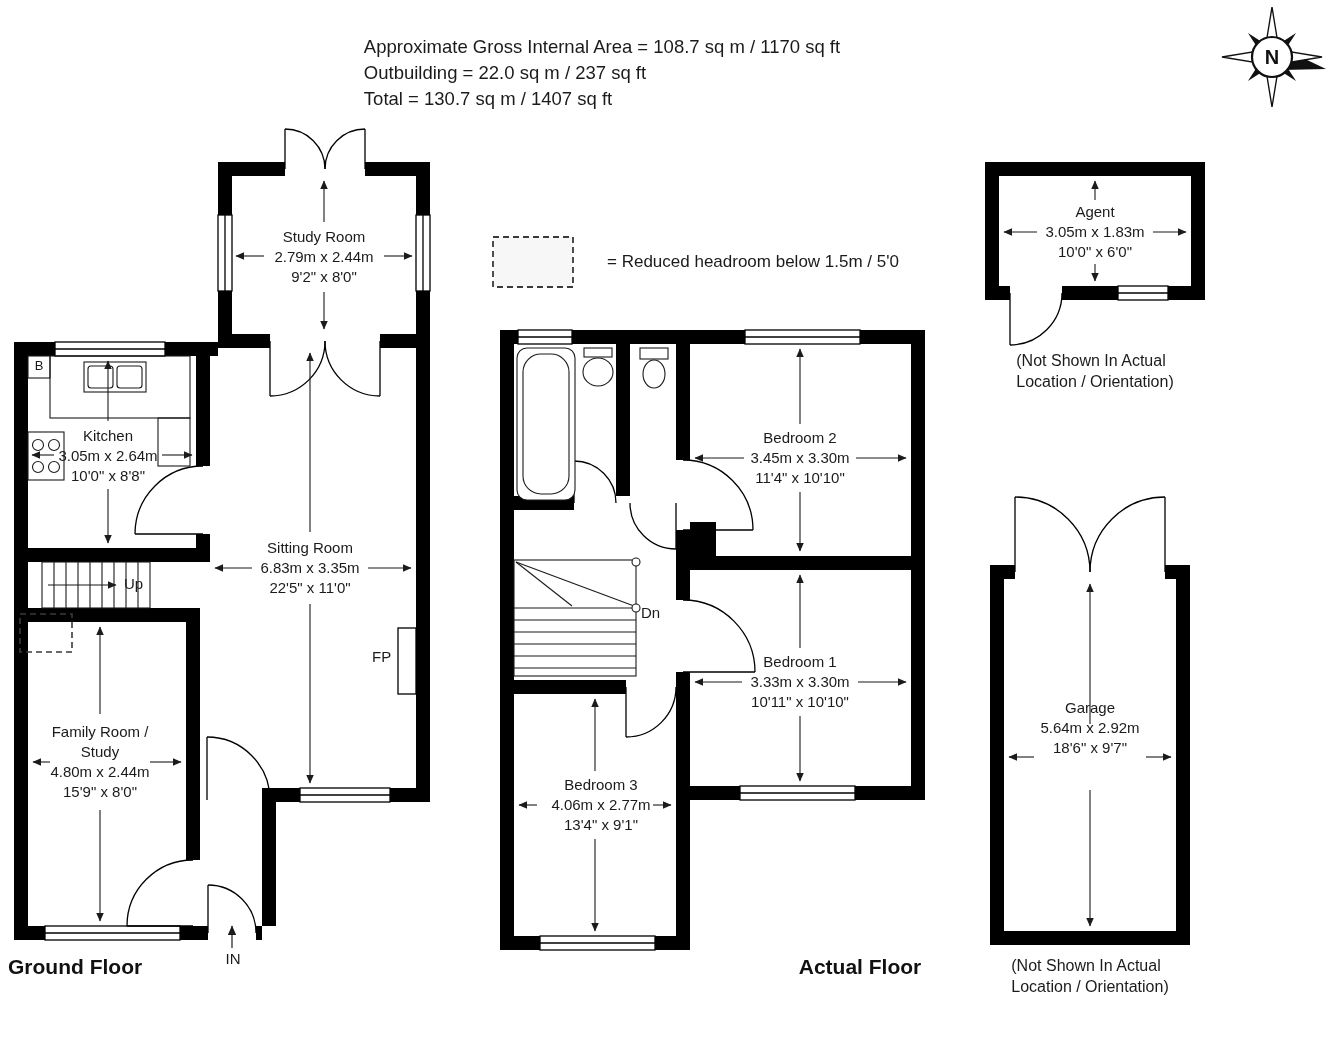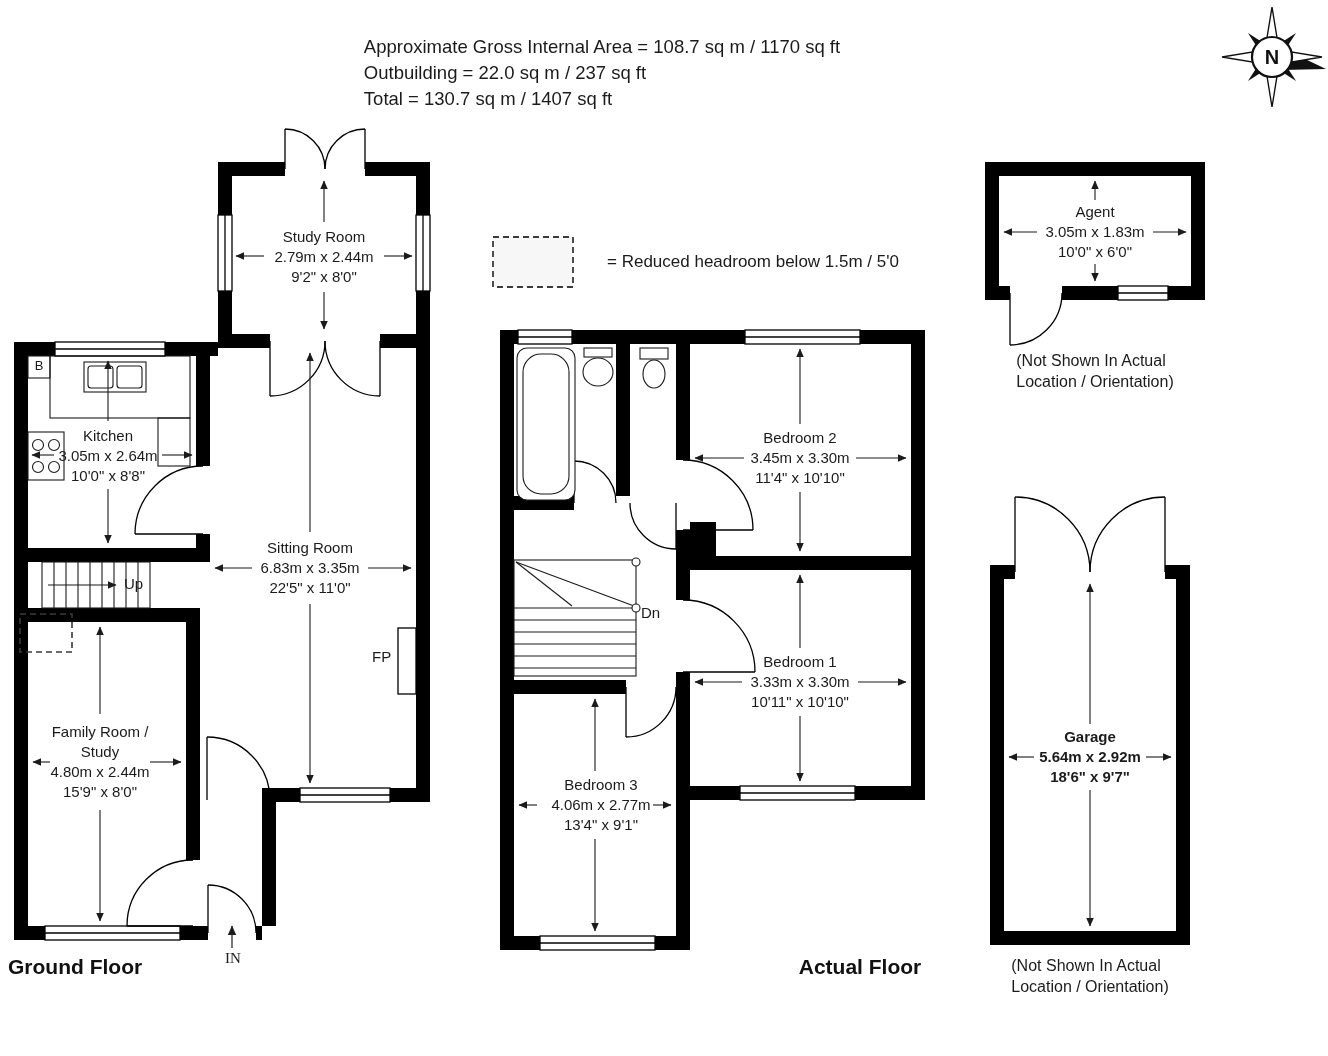--- a/index.html
+++ b/index.html
@@ -374,30 +374,30 @@
   <div>4.06m x 2.77m</div>
   <div>13'4" x 9'1"</div>
 </div>
 
 <div class="rl" style="left:1095px;top:202px;">
   <div>Agent</div>
   <div>3.05m x 1.83m</div>
   <div>10'0" x 6'0"</div>
 </div>
 
-<div class="rl" style="left:1090px;top:727px;font-weight:bold;">
+<div class="rl" style="left:1090px;top:698px;">
   <div>Garage</div>
   <div>5.64m x 2.92m</div>
   <div>18'6" x 9'7"</div>
 </div>
 
 <div class="sl" style="left:124px;top:575px;text-align:right;">Up</div>
 <div class="sl" style="left:641px;top:604px;">Dn</div>
 <div class="sl" style="left:372px;top:648px;">FP</div>
-<div class="sl ctr" style="left:233px;top:950px;font-family:Liberation Serif, serif;">IN</div>
+<div class="sl ctr" style="left:233px;top:950px;">IN</div>
 <div class="sl ctr" style="left:39px;top:358px;font-size:13px;">B</div>
 
 <div class="floor-title" style="left:8px;top:955px;">Ground Floor</div>
 <div class="floor-title ctr" style="left:860px;top:955px;">Actual Floor</div>
 
 <div class="note" style="left:1095px;top:350px;">
   <div>(Not Shown In Actual</div>
   <div>Location / Orientation)</div>
 </div>
 <div class="note" style="left:1090px;top:955px;">

